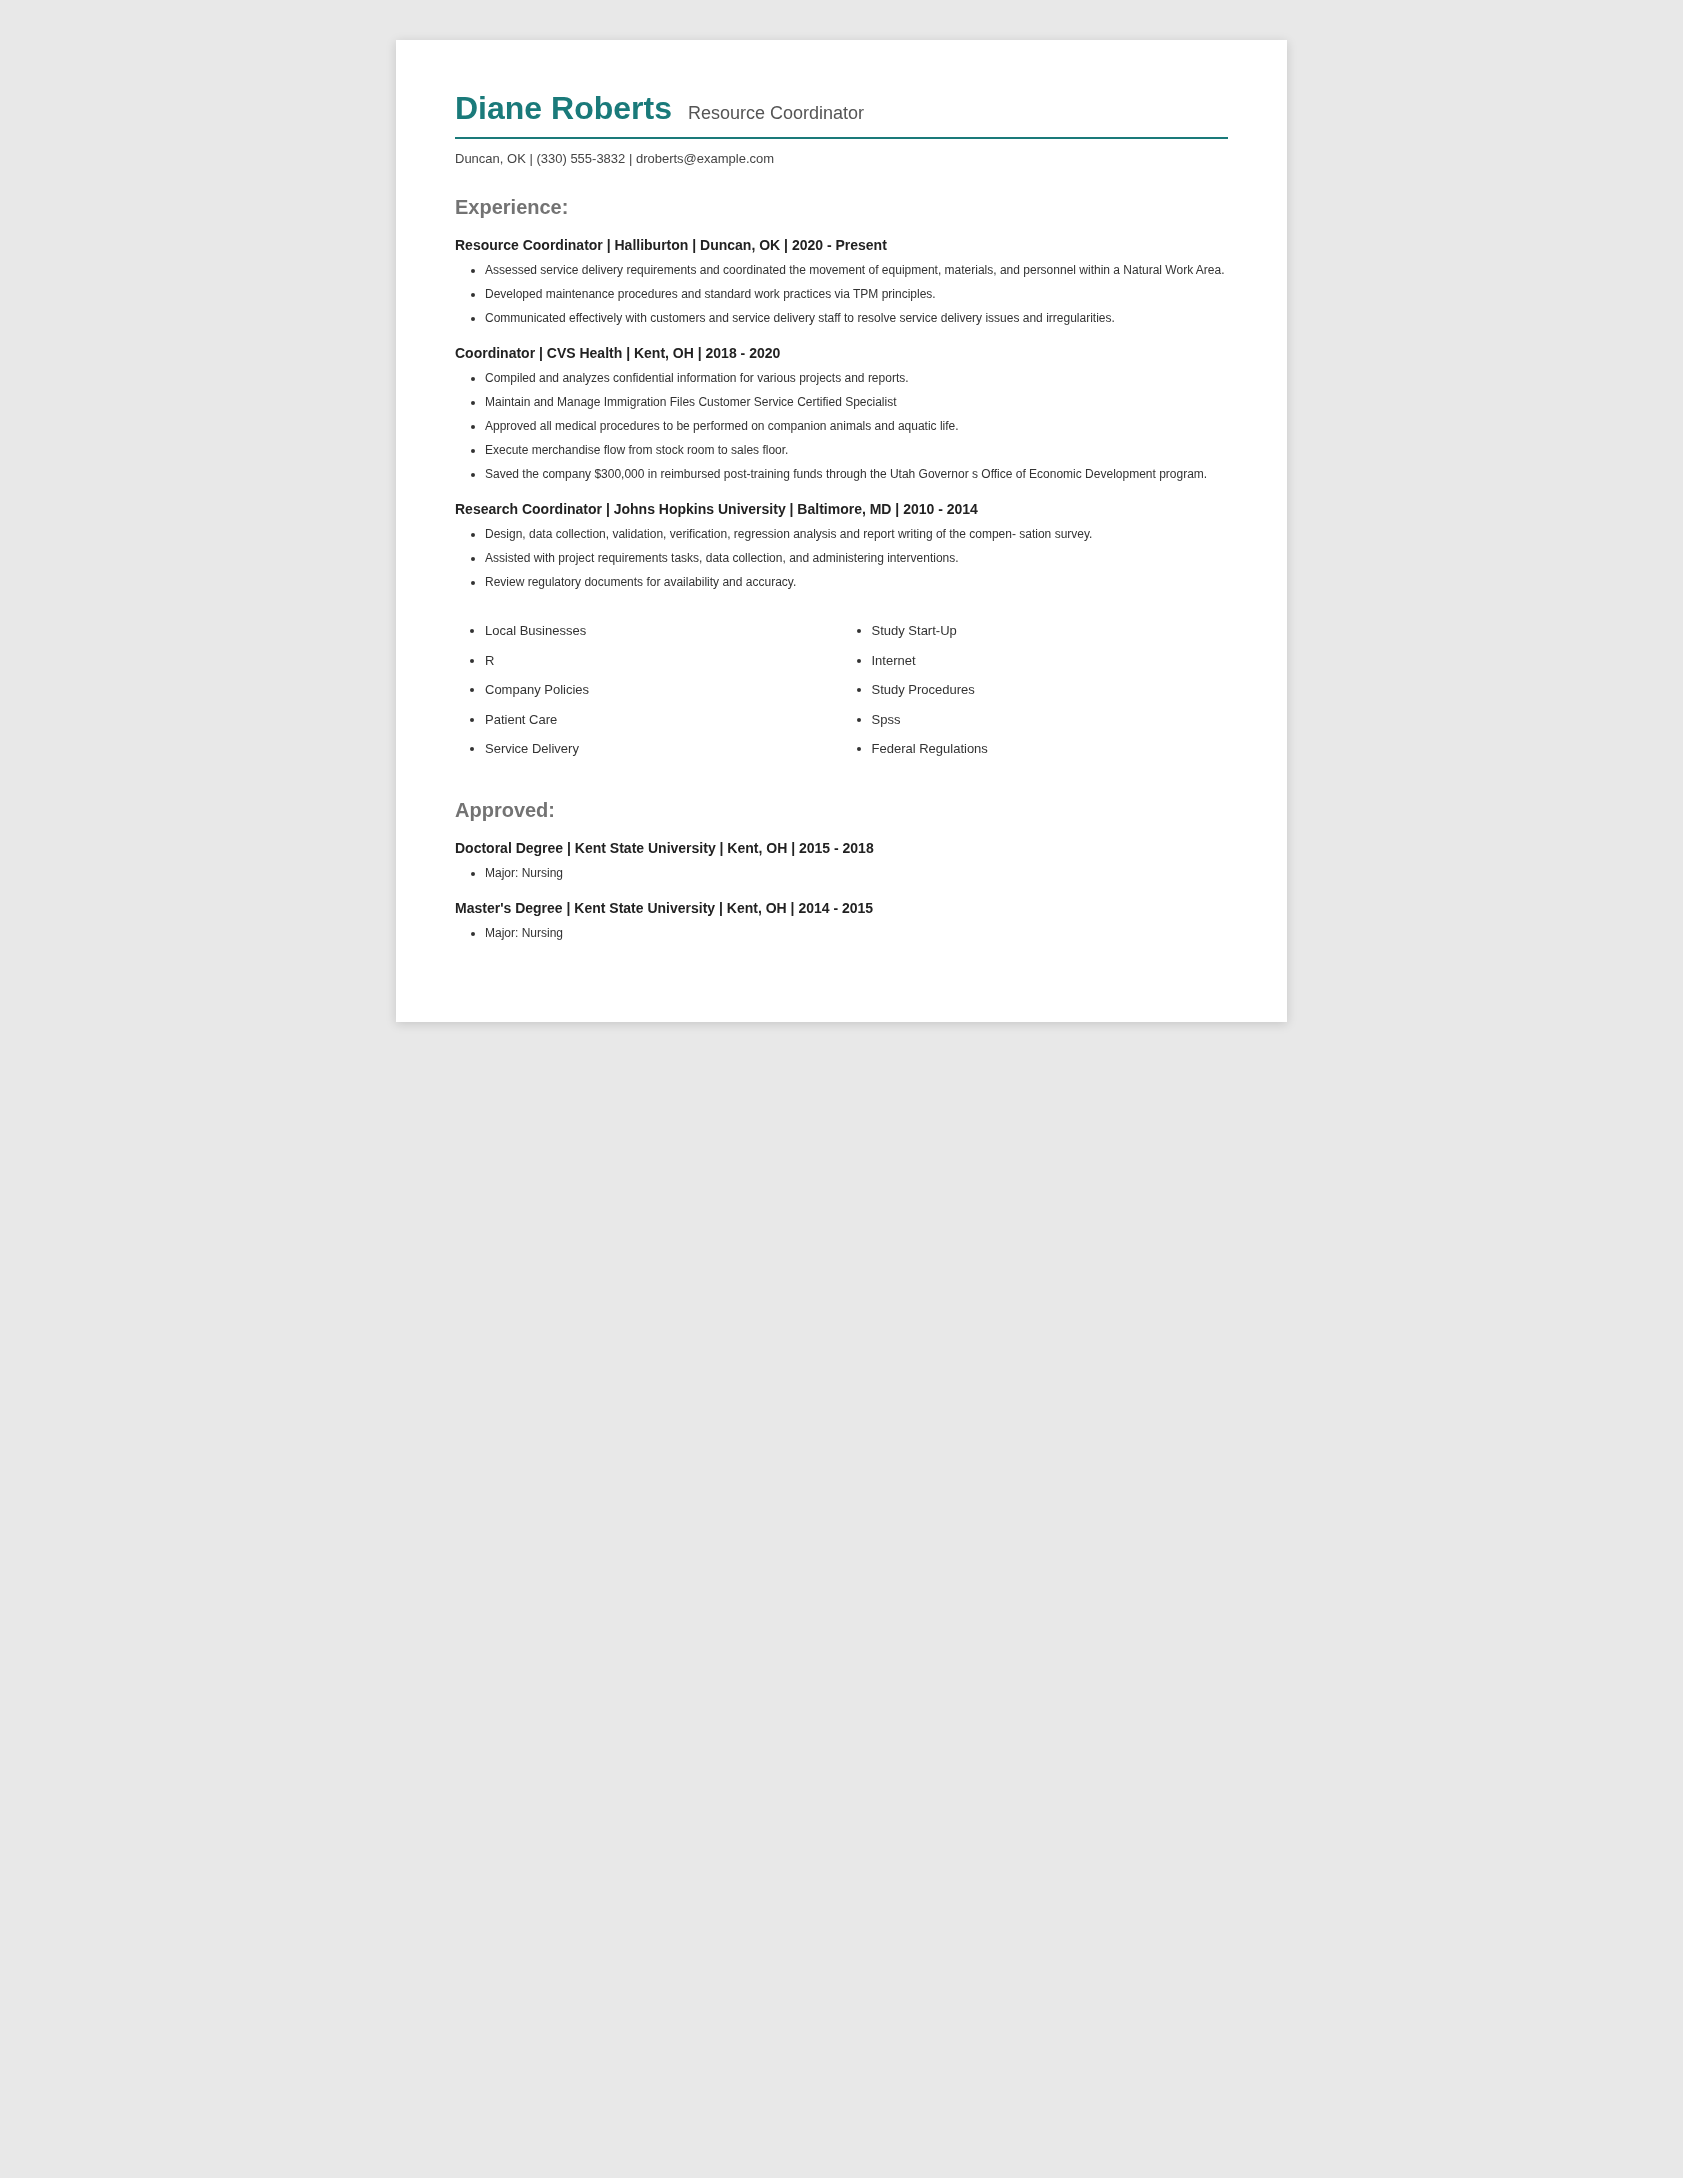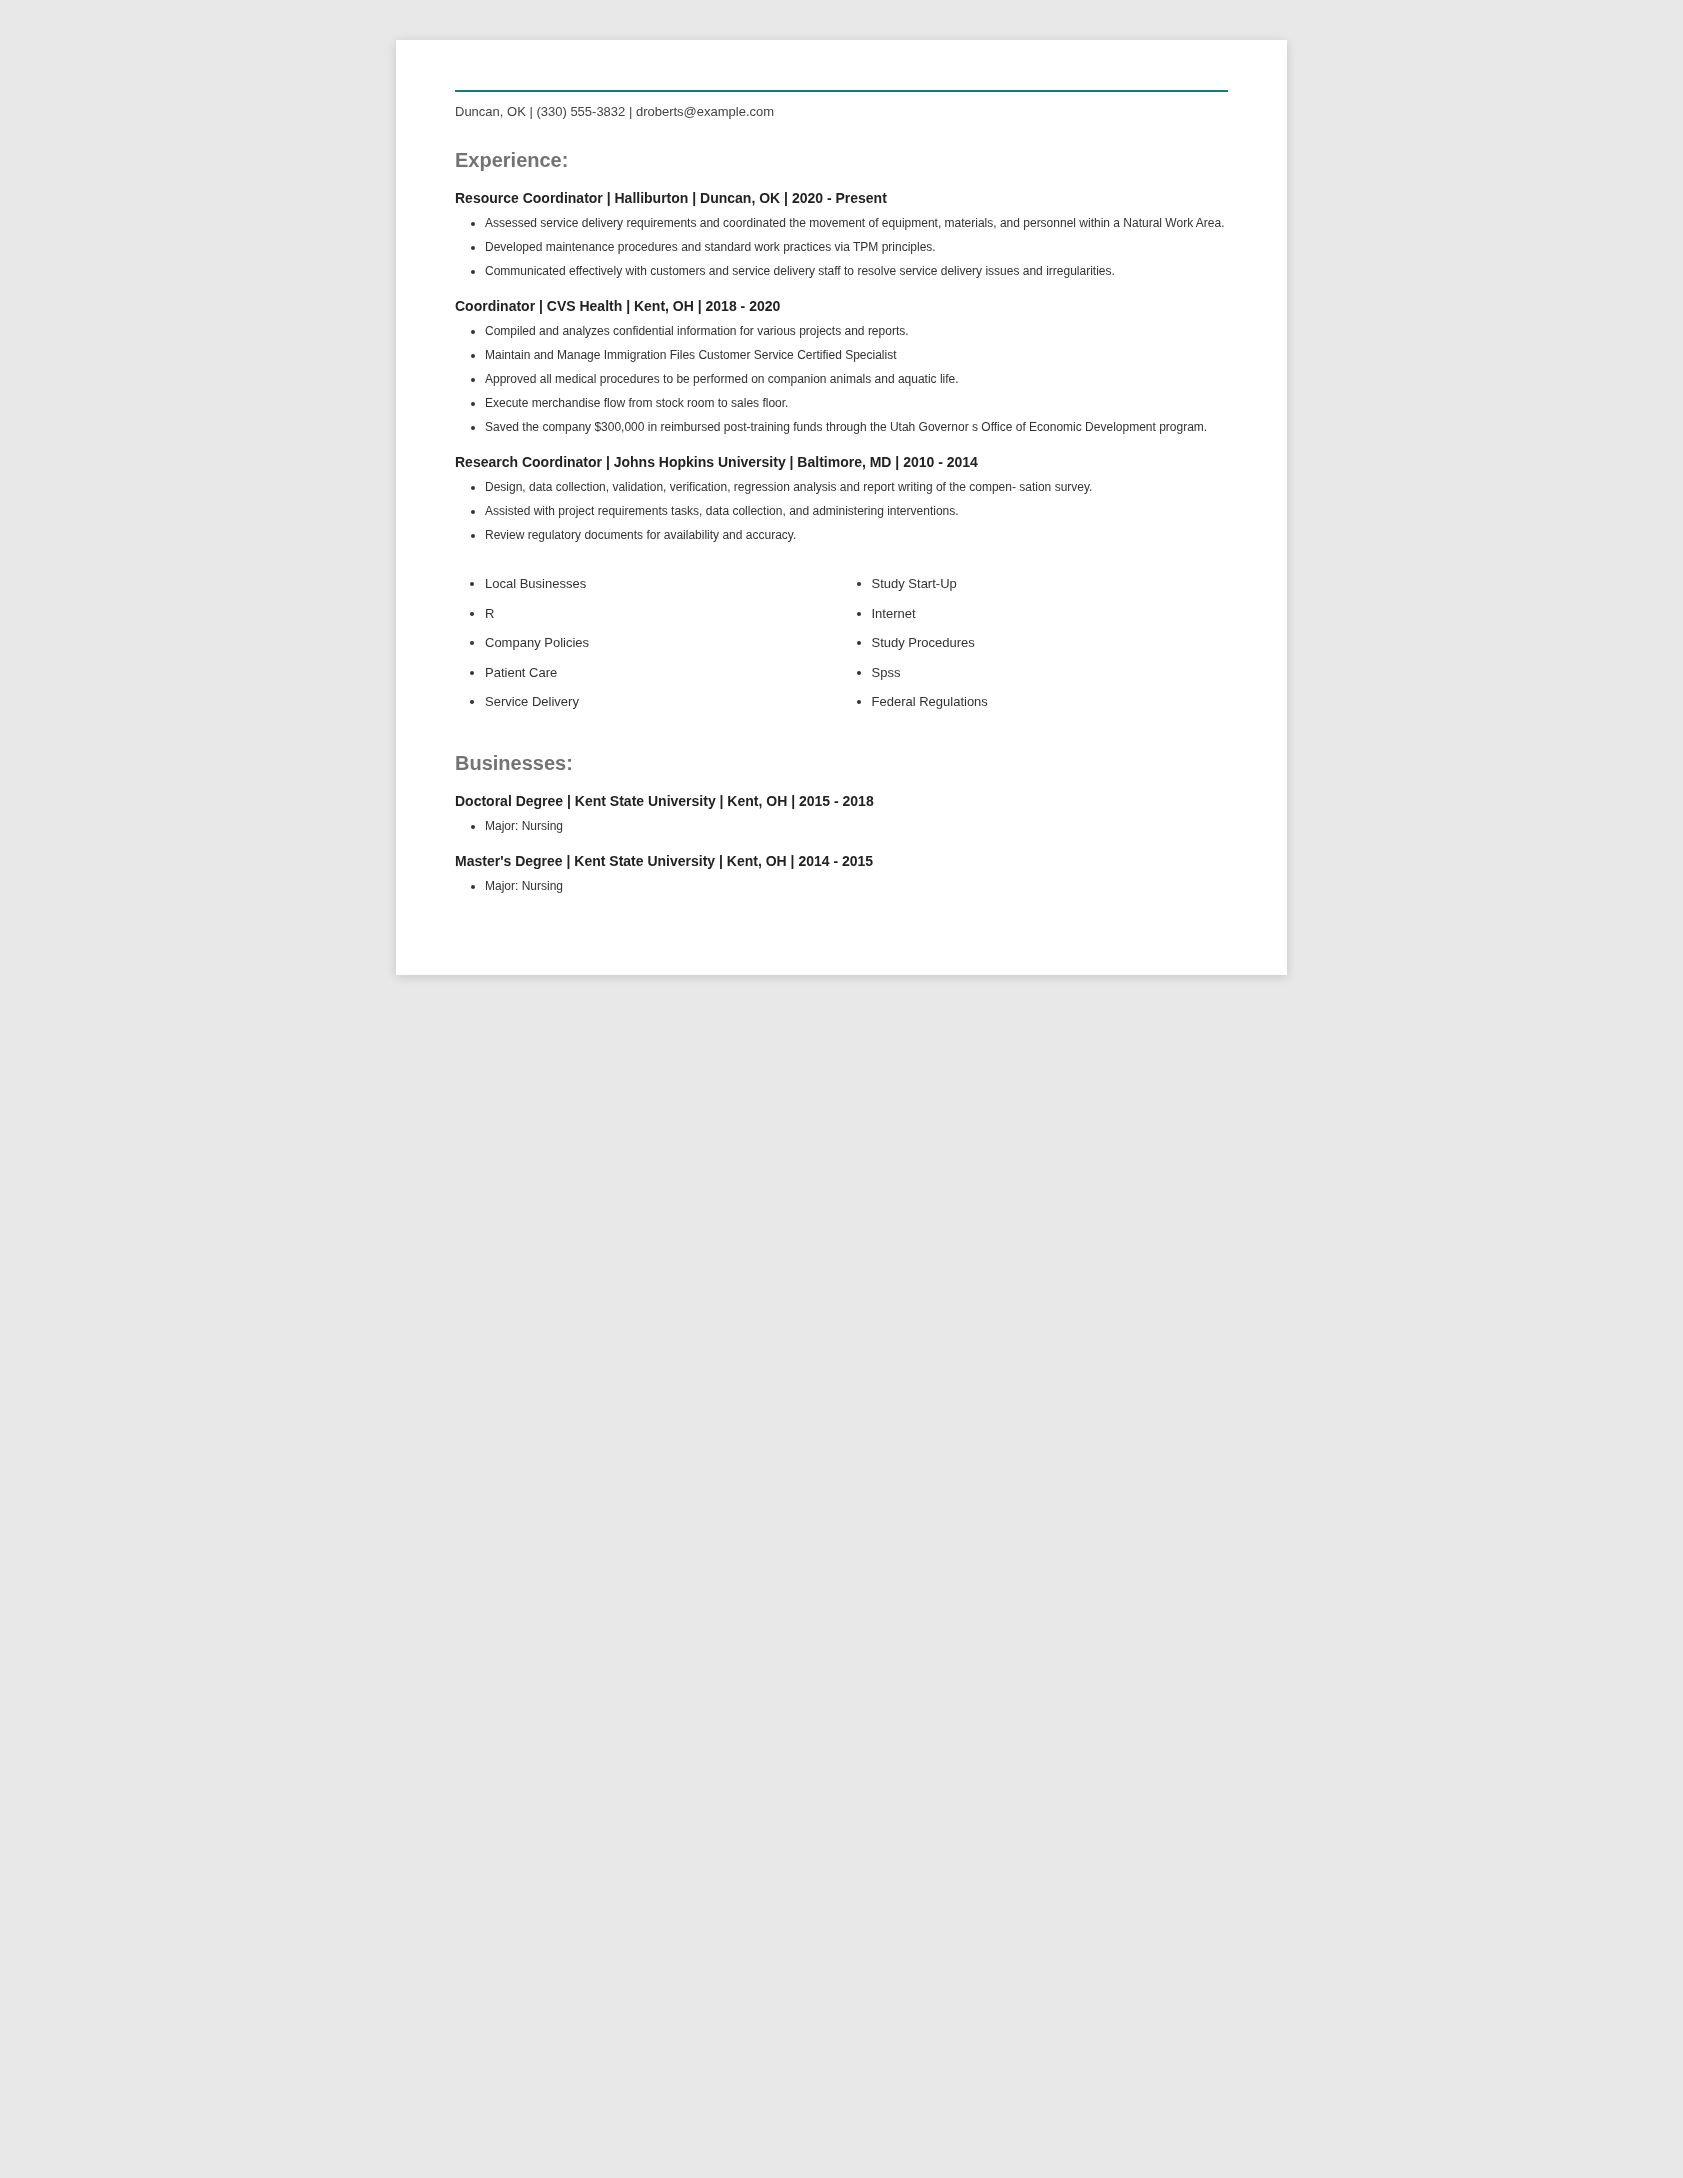--- a/index.html
+++ b/index.html
@@ -113,20 +113,24 @@
       margin-bottom: 10px;
       line-height: 1.5;
     }
   </style>
 </head>
 <body>
 
 <div class="resume-container">
 
   <div class="header-section">
+    <div class="name-title-row">
+      <span class="candidate-name">Diane Roberts</span>
+      <span class="candidate-title">Resource Coordinator</span>
+    </div>
     <hr class="divider">
     <div class="contact-info">Duncan, OK  |  (330) 555-3832  |  droberts@example.com</div>
   </div>
 
   <div class="section">
     <div class="section-title">Experience:</div>
 
     <div class="job-header">Resource Coordinator | Halliburton | Duncan, OK | 2020 - Present</div>
     <ul class="bullet-list">
       <li>Assessed service delivery requirements and coordinated the movement of equipment, materials, and personnel within a Natural Work Area.</li>
@@ -164,21 +168,21 @@
         <li>Study Start-Up</li>
         <li>Internet</li>
         <li>Study Procedures</li>
         <li>Spss</li>
         <li>Federal Regulations</li>
       </ul>
     </div>
   </div>
 
   <div class="section">
-    <div class="section-title">Businesses:</div>
+    <div class="section-title">Approved:</div>
 
     <div class="job-header">Doctoral Degree | Kent State University | Kent, OH | 2015 - 2018</div>
     <ul class="bullet-list">
       <li>Major: Nursing</li>
     </ul>
 
     <div class="job-header">Master's Degree | Kent State University | Kent, OH | 2014 - 2015</div>
     <ul class="bullet-list">
       <li>Major: Nursing</li>
     </ul>

